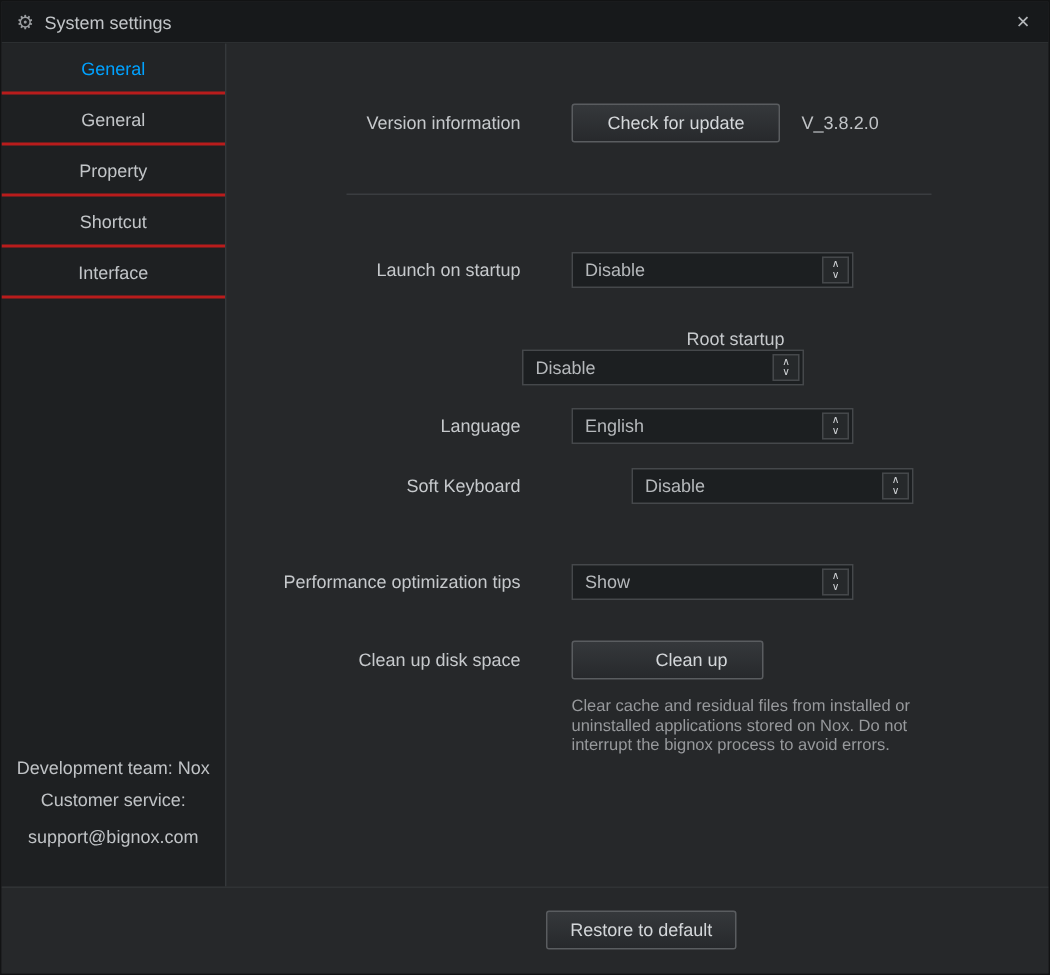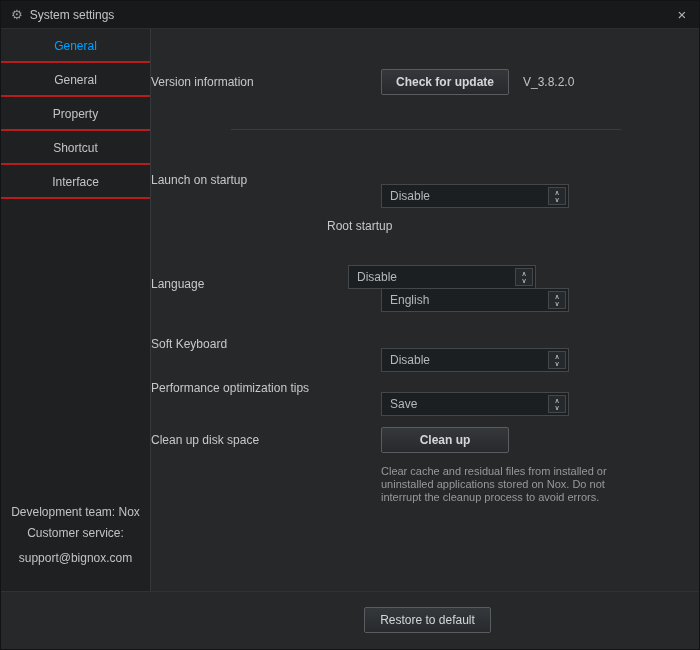--- a/index.html
+++ b/index.html
@@ -34,35 +34,35 @@
   .tab.active{color:#00a2ff;background:#222426;}
   .side-footer{
     position:absolute;bottom:24px;left:0;width:100%;
     text-align:center;color:#c0c3c6;font-size:12px;
   }
   .side-footer .ln{line-height:21px;}
   .side-footer .ln3{margin-top:4px;}
   
   .content{position:absolute;top:28px;left:150px;right:0;height:564px;}
   .vrow{position:absolute;left:0;width:100%;height:26px;display:flex;align-items:center;}
-  .row-label{width:196px;flex-shrink:0;color:#c6c9cc;}
+  .row-label{width:196px;text-align:right;flex-shrink:0;color:#c6c9cc;}
   .ctrl{margin-left:34px;display:flex;align-items:center;}
   .btn{
-    height:26px;min-width:128px;padding:0 8px;
+    height:26px;min-width:128px;padding:0 23px;
     background:linear-gradient(#35383b,#27292c);
     border:1px solid #5a5d60;border-radius:2px;
-    color:#d4d7da;font-size:12px;text-align:center;line-height:24px;font-weight:bold;
+    color:#d4d7da;font-size:12px;text-align:right;line-height:24px;
   }
   .version-val{margin-left:14px;color:#c0c3c6;}
   .divider{position:absolute;top:100px;left:80px;width:390px;height:1px;background:#3a3d40;}
   
   .dropdown{
     position:relative;width:188px;height:24px;
     background:#1c1f21;border:1px solid #45484b;
-    display:flex;align-items:center;margin-top:32px;
+    display:flex;align-items:center;
   }
   .dd-value{padding-left:8px;color:#b5b8bb;}
   .dd-spin{
     position:absolute;right:2px;top:2px;width:18px;height:18px;
     border:1px solid #45484b;background:#26292b;
     display:flex;flex-direction:column;align-items:center;justify-content:center;
     color:#cfd2d5;font-size:7px;
   }
   .chev{line-height:7px;display:block;}
   .cleanup-desc{
@@ -157,54 +157,54 @@
         <div class="dropdown">
           <span class="dd-value">English</span>
           <span class="dd-spin">
             <span class="chev">∧</span>
             <span class="chev">∨</span>
           </span>
         </div>
       </div>
     </div>
 
-    <div class="vrow" style="top:302px;">
+    <div class="vrow" style="top:282px;gap:40px;">
       <div class="row-label">Soft Keyboard</div>
       <div class="ctrl">
         <div class="dropdown">
           <span class="dd-value">Disable</span>
           <span class="dd-spin">
             <span class="chev">∧</span>
             <span class="chev">∨</span>
           </span>
         </div>
       </div>
     </div>
 
     <div class="vrow" style="top:346px;">
       <div class="row-label">Performance optimization tips</div>
       <div class="ctrl">
         <div class="dropdown">
-          <span class="dd-value">Save</span>
+          <span class="dd-value">Show</span>
           <span class="dd-spin">
             <span class="chev">∧</span>
             <span class="chev">∨</span>
           </span>
         </div>
       </div>
     </div>
 
     <div class="vrow" style="top:398px;">
       <div class="row-label">Clean up disk space</div>
       <div class="ctrl">
         <div class="btn">Clean up</div>
       </div>
     </div>
 
-    <div class="cleanup-desc">Clear cache and residual files from installed or uninstalled applications stored on Nox. Do not interrupt the cleanup process to avoid errors.</div>
+    <div class="cleanup-desc">Clear cache and residual files from installed or uninstalled applications stored on Nox. Do not interrupt the bignox process to avoid errors.</div>
 
   </div>
 
   <div class="bottombar">
     <div class="restore-btn">Restore to default</div>
   </div>
 
 </div>
 
 </body></html>

